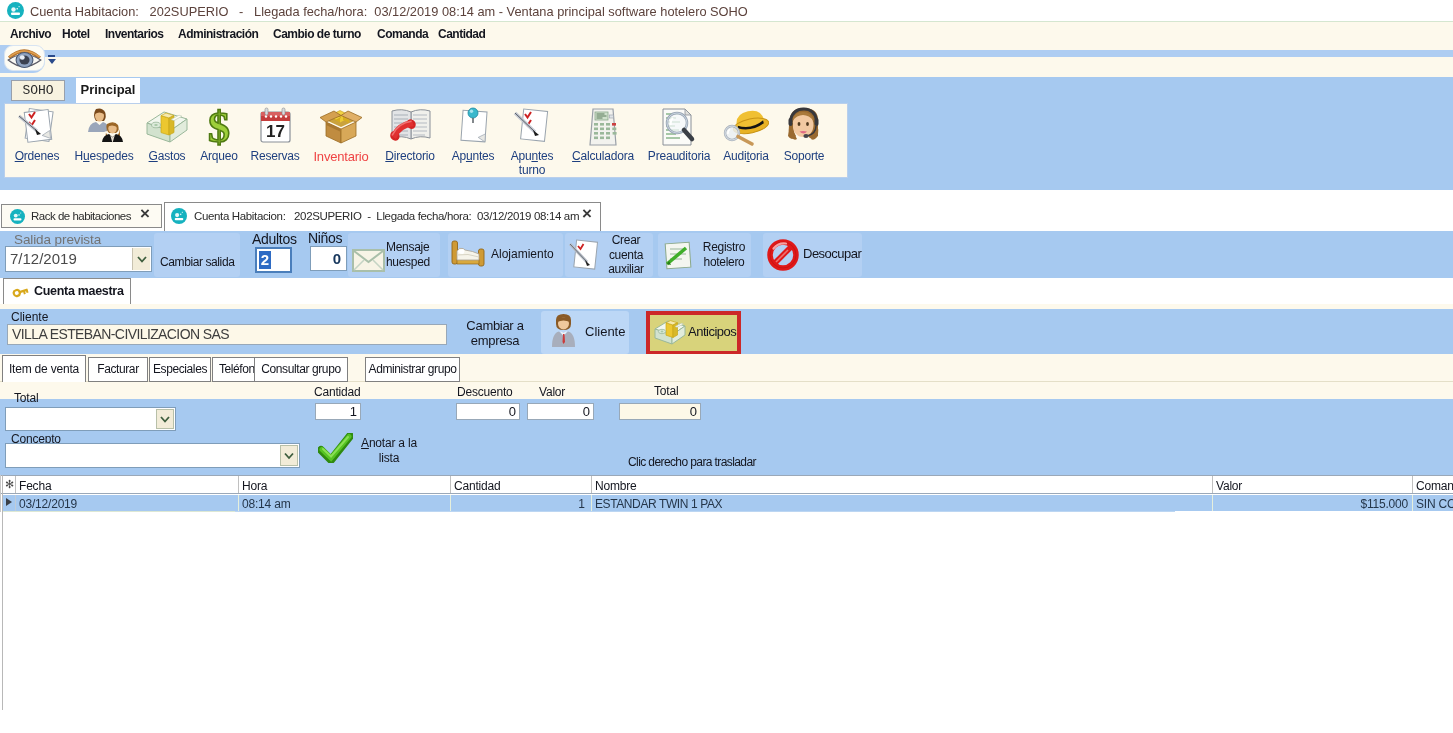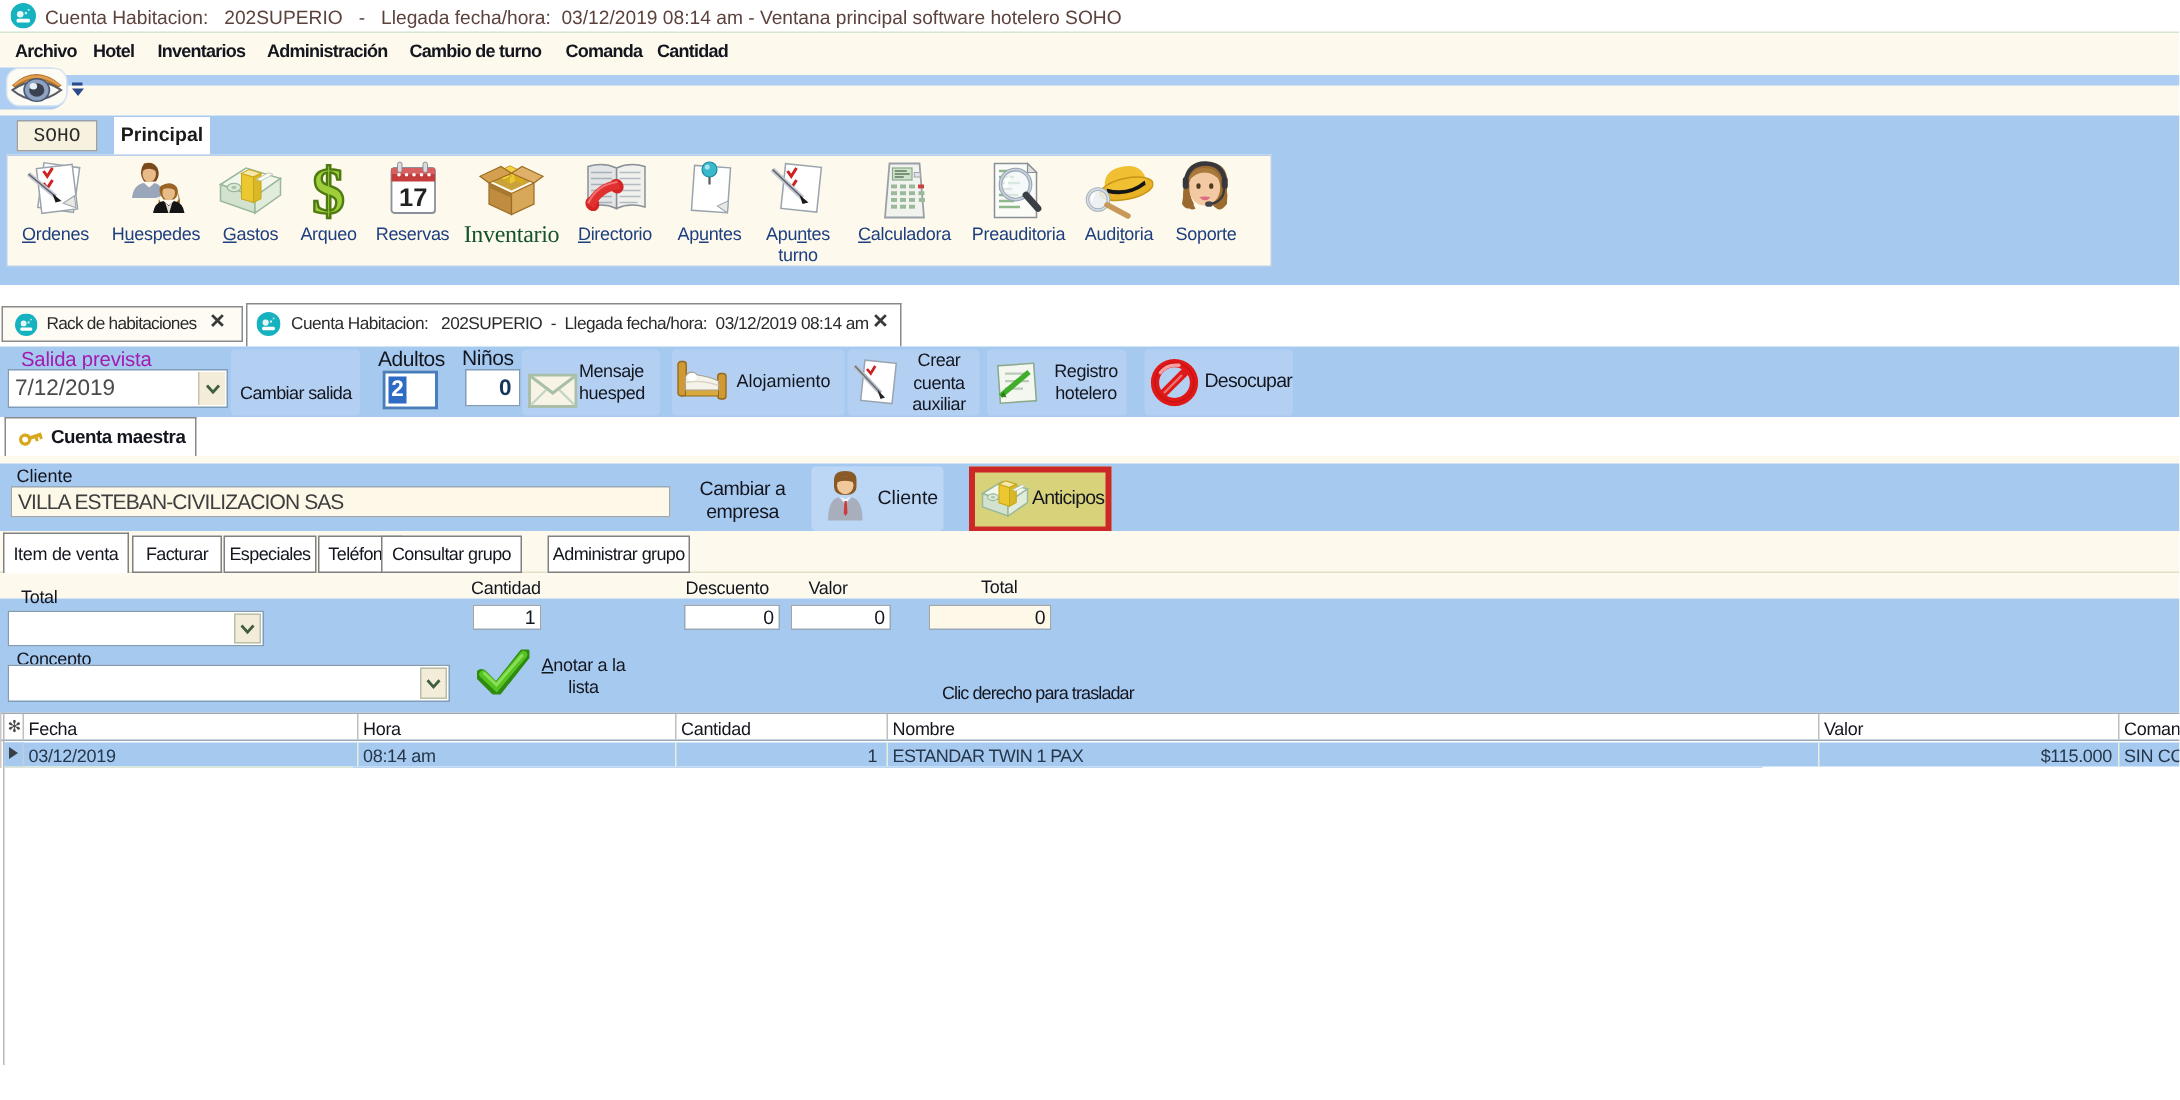--- a/index.html
+++ b/index.html
@@ -132,21 +132,21 @@
 <path d="M28 7.5 L28 13.5 L22 16.5 L22 10.5 Z" fill="#ecc934"></path>
 <path d="M25 9.5 L31 6.5 L37 9.5 L31 12.5 Z" fill="#f2d243" stroke="#c09818" stroke-width="0.6"></path>
 <path d="M25 9.5 L25 14 L31 17 L31 12.5 Z" fill="#d6ac20"></path>
 <path d="M12 11 L17 8.5 L23 11.5 L18 14 Z" fill="#eecd3a" stroke="#c09818" stroke-width="0.5"></path>
 <path d="M8 16 L8 30 L23 37 L23 23 Z" fill="#c08c40" stroke="#9a6c24" stroke-width="0.8"></path>
 <path d="M23 23 L38 16 L38 30 L23 37 Z" fill="#d8a858" stroke="#9a6c24" stroke-width="0.8"></path>
 <path d="M8 16 L23 23 L23 26 L8 19 Z" fill="#a87830"></path>
 <path d="M8 16 L2 11.5 L16 5 L23 9.5 L8 16" fill="#d4a050" stroke="#9a6c24" stroke-width="0.8"></path>
 <path d="M38 16 L44 11.5 L30 5 L23 9.5 L38 16" fill="#e0b068" stroke="#9a6c24" stroke-width="0.8"></path>
 </svg></div>
-      <div style="font-size:16px;letter-spacing:-0.2px;color:#14532d;line-height:13.5px;margin-top:2px;font-family:Liberation Serif, serif;">Inventario</div>
+      <div style="font-size:13px;letter-spacing:-0.2px;color:#ef4444;line-height:13.5px;margin-top:2px;">Inventario</div>
     </div>
     <div class="abs" style="left:364px;top:106px;width:92px;height:70px;text-align:center;">
       <div style="height:42px;"><svg width="46" height="42" viewBox="0 0 46 42">
 <path d="M24 6 Q33 2 43 5 L43 32 Q33 29 24 33 Z" fill="#f0f0ec" stroke="#8a9098" stroke-width="1"></path>
 <path d="M26 9 h14 M26 13 h14 M26 17 h14 M26 21 h14 M26 25 h14 M26 29 h12" stroke="#b4bac2" stroke-width="1"></path>
 <path d="M24 6 Q15 2 5 5 L5 32 Q15 29 24 33 Z" fill="#e2e4e6" stroke="#8a9098" stroke-width="1"></path>
 <path d="M7 9 h14 M7 13 h14 M7 17 h14 M7 21 h14 M7 25 h14 M9 29 h12" stroke="#a8b0b8" stroke-width="1"></path>
 <g transform="rotate(-36 16 24)">
 <ellipse cx="6" cy="24" rx="4.5" ry="5" fill="#d42424"></ellipse>
 <ellipse cx="26" cy="24" rx="4.5" ry="5" fill="#d42424"></ellipse>
@@ -272,21 +272,21 @@
       <circle cx="8.5" cy="8.5" r="8.5" fill="#16b2bf"></circle>
       <rect x="4" y="10.5" width="9" height="2.5" rx="1" fill="#fff"></rect>
       <circle cx="6.5" cy="7.5" r="2.2" fill="#fff" opacity="0.9"></circle>
       <rect x="9.5" y="6" width="1.5" height="1.5" fill="#fff" opacity="0.8"></rect>
       <rect x="11.5" y="4" width="1.2" height="1.2" fill="#fff" opacity="0.7"></rect>
     </svg></div>
 <div class="abs" style="left:194px;top:210px;font-size:11.5px;letter-spacing:-0.35px;color:#2b2b2b;white-space:pre;">Cuenta Habitacion:   202SUPERIO  -  Llegada fecha/hora:  03/12/2019 08:14 am</div>
 <div class="abs" style="left:582px;top:204px;font-size:17px;font-weight:700;color:#3a3a3a;">×</div>
 
 <div class="abs blue" style="left:0;top:231px;width:1453px;height:47px;"></div>
-<div class="abs" style="left:14px;top:232px;font-size:13.5px;letter-spacing:-0.1px;color:#a21caf;">Salida prevista</div>
+<div class="abs" style="left:14px;top:232px;font-size:13.5px;letter-spacing:-0.1px;color:#737373;">Salida prevista</div>
 <div class="abs" style="left:5px;top:246px;width:147px;height:26px;background:#ffffff;border:1px solid #7f9db9;">
   <div class="abs" style="left:4px;top:3px;font-size:15px;color:#4a4a4a;">7/12/2019</div>
   <div class="abs" style="right:1px;top:1px;width:18px;height:22px;background:#f2ecd8;border-left:1px solid #c8c2b0;"><svg width="18" height="22" viewBox="0 0 18 22">
         <path d="M5 9 L9 13.5 L13 9" fill="none" stroke="#3e5e3e" stroke-width="1.8"></path>
       </svg></div>
 </div>
 <div class="abs" style="left:154px;top:233px;width:86px;height:44px;background:#b3d0f3;border-radius:3px;"></div>
 <div class="abs" style="left:160px;top:255px;font-size:12px;letter-spacing:-0.4px;color:#14161f;">Cambiar salida</div>
 <div class="abs" style="left:252px;top:231px;font-size:14px;letter-spacing:-0.3px;color:#14161f;">Adultos</div>
 <div class="abs" style="left:255px;top:247px;width:37px;height:26px;background:#ffffff;border:2px solid #4a7ebb;">

